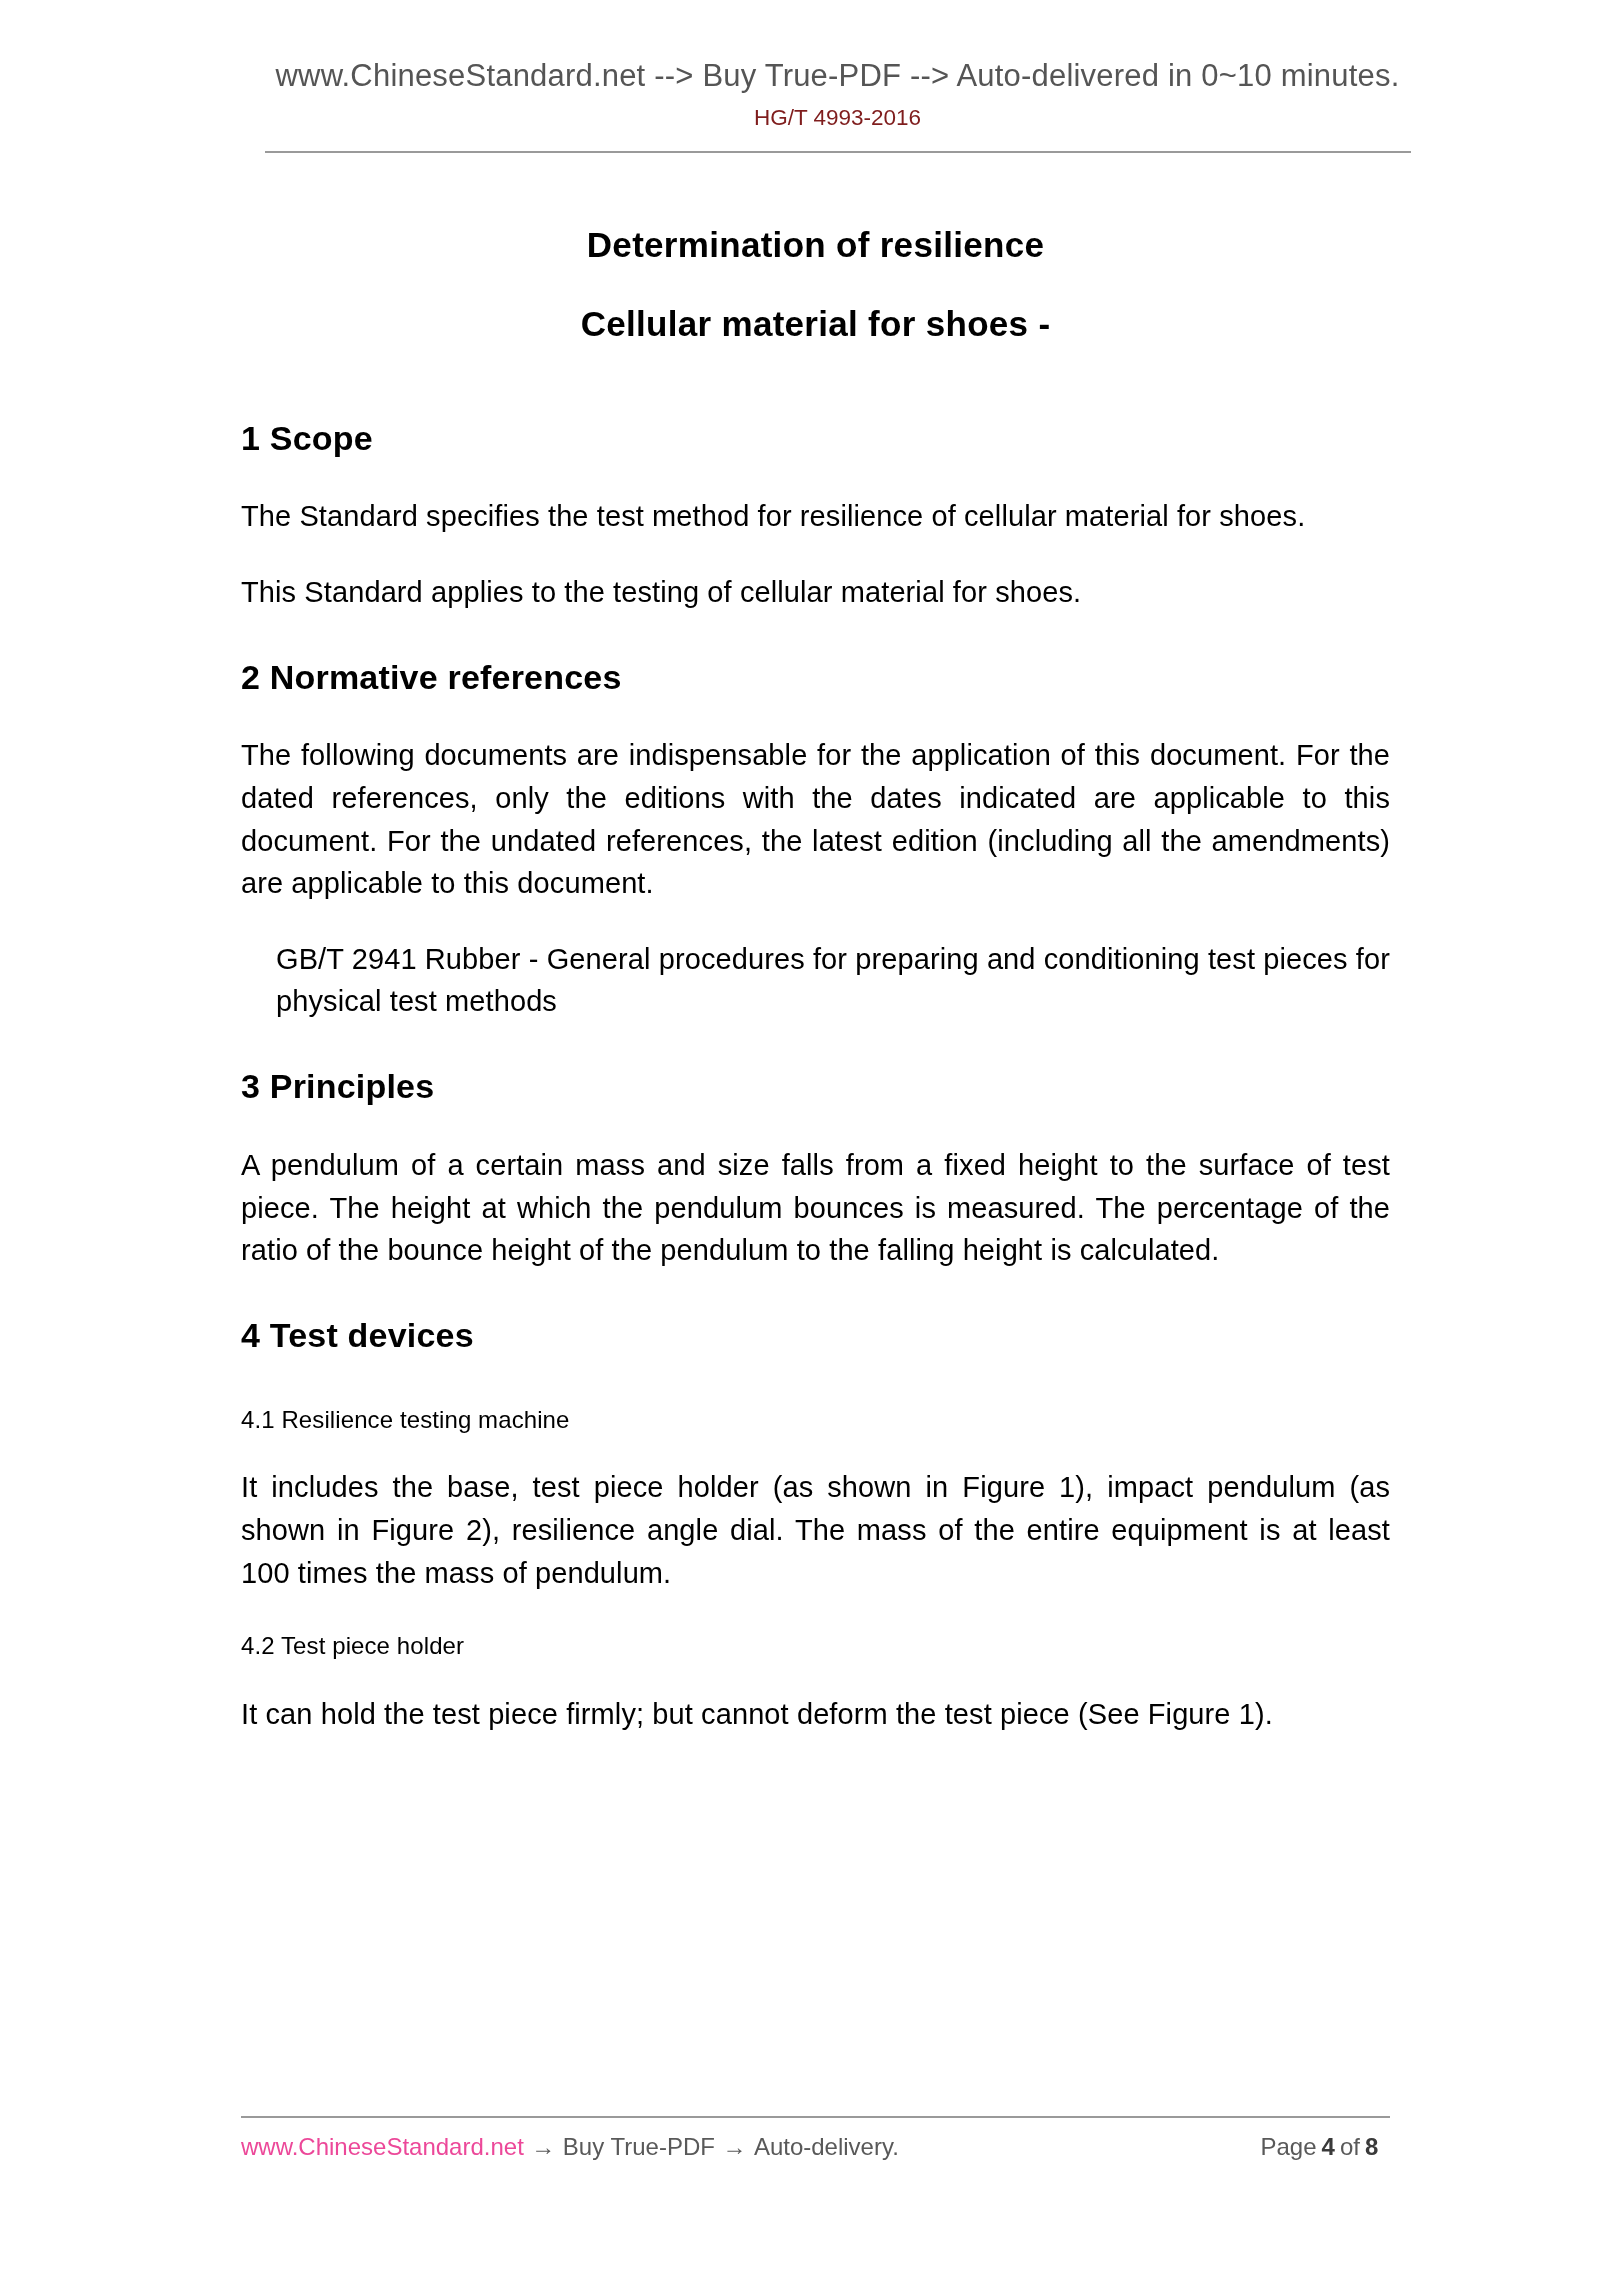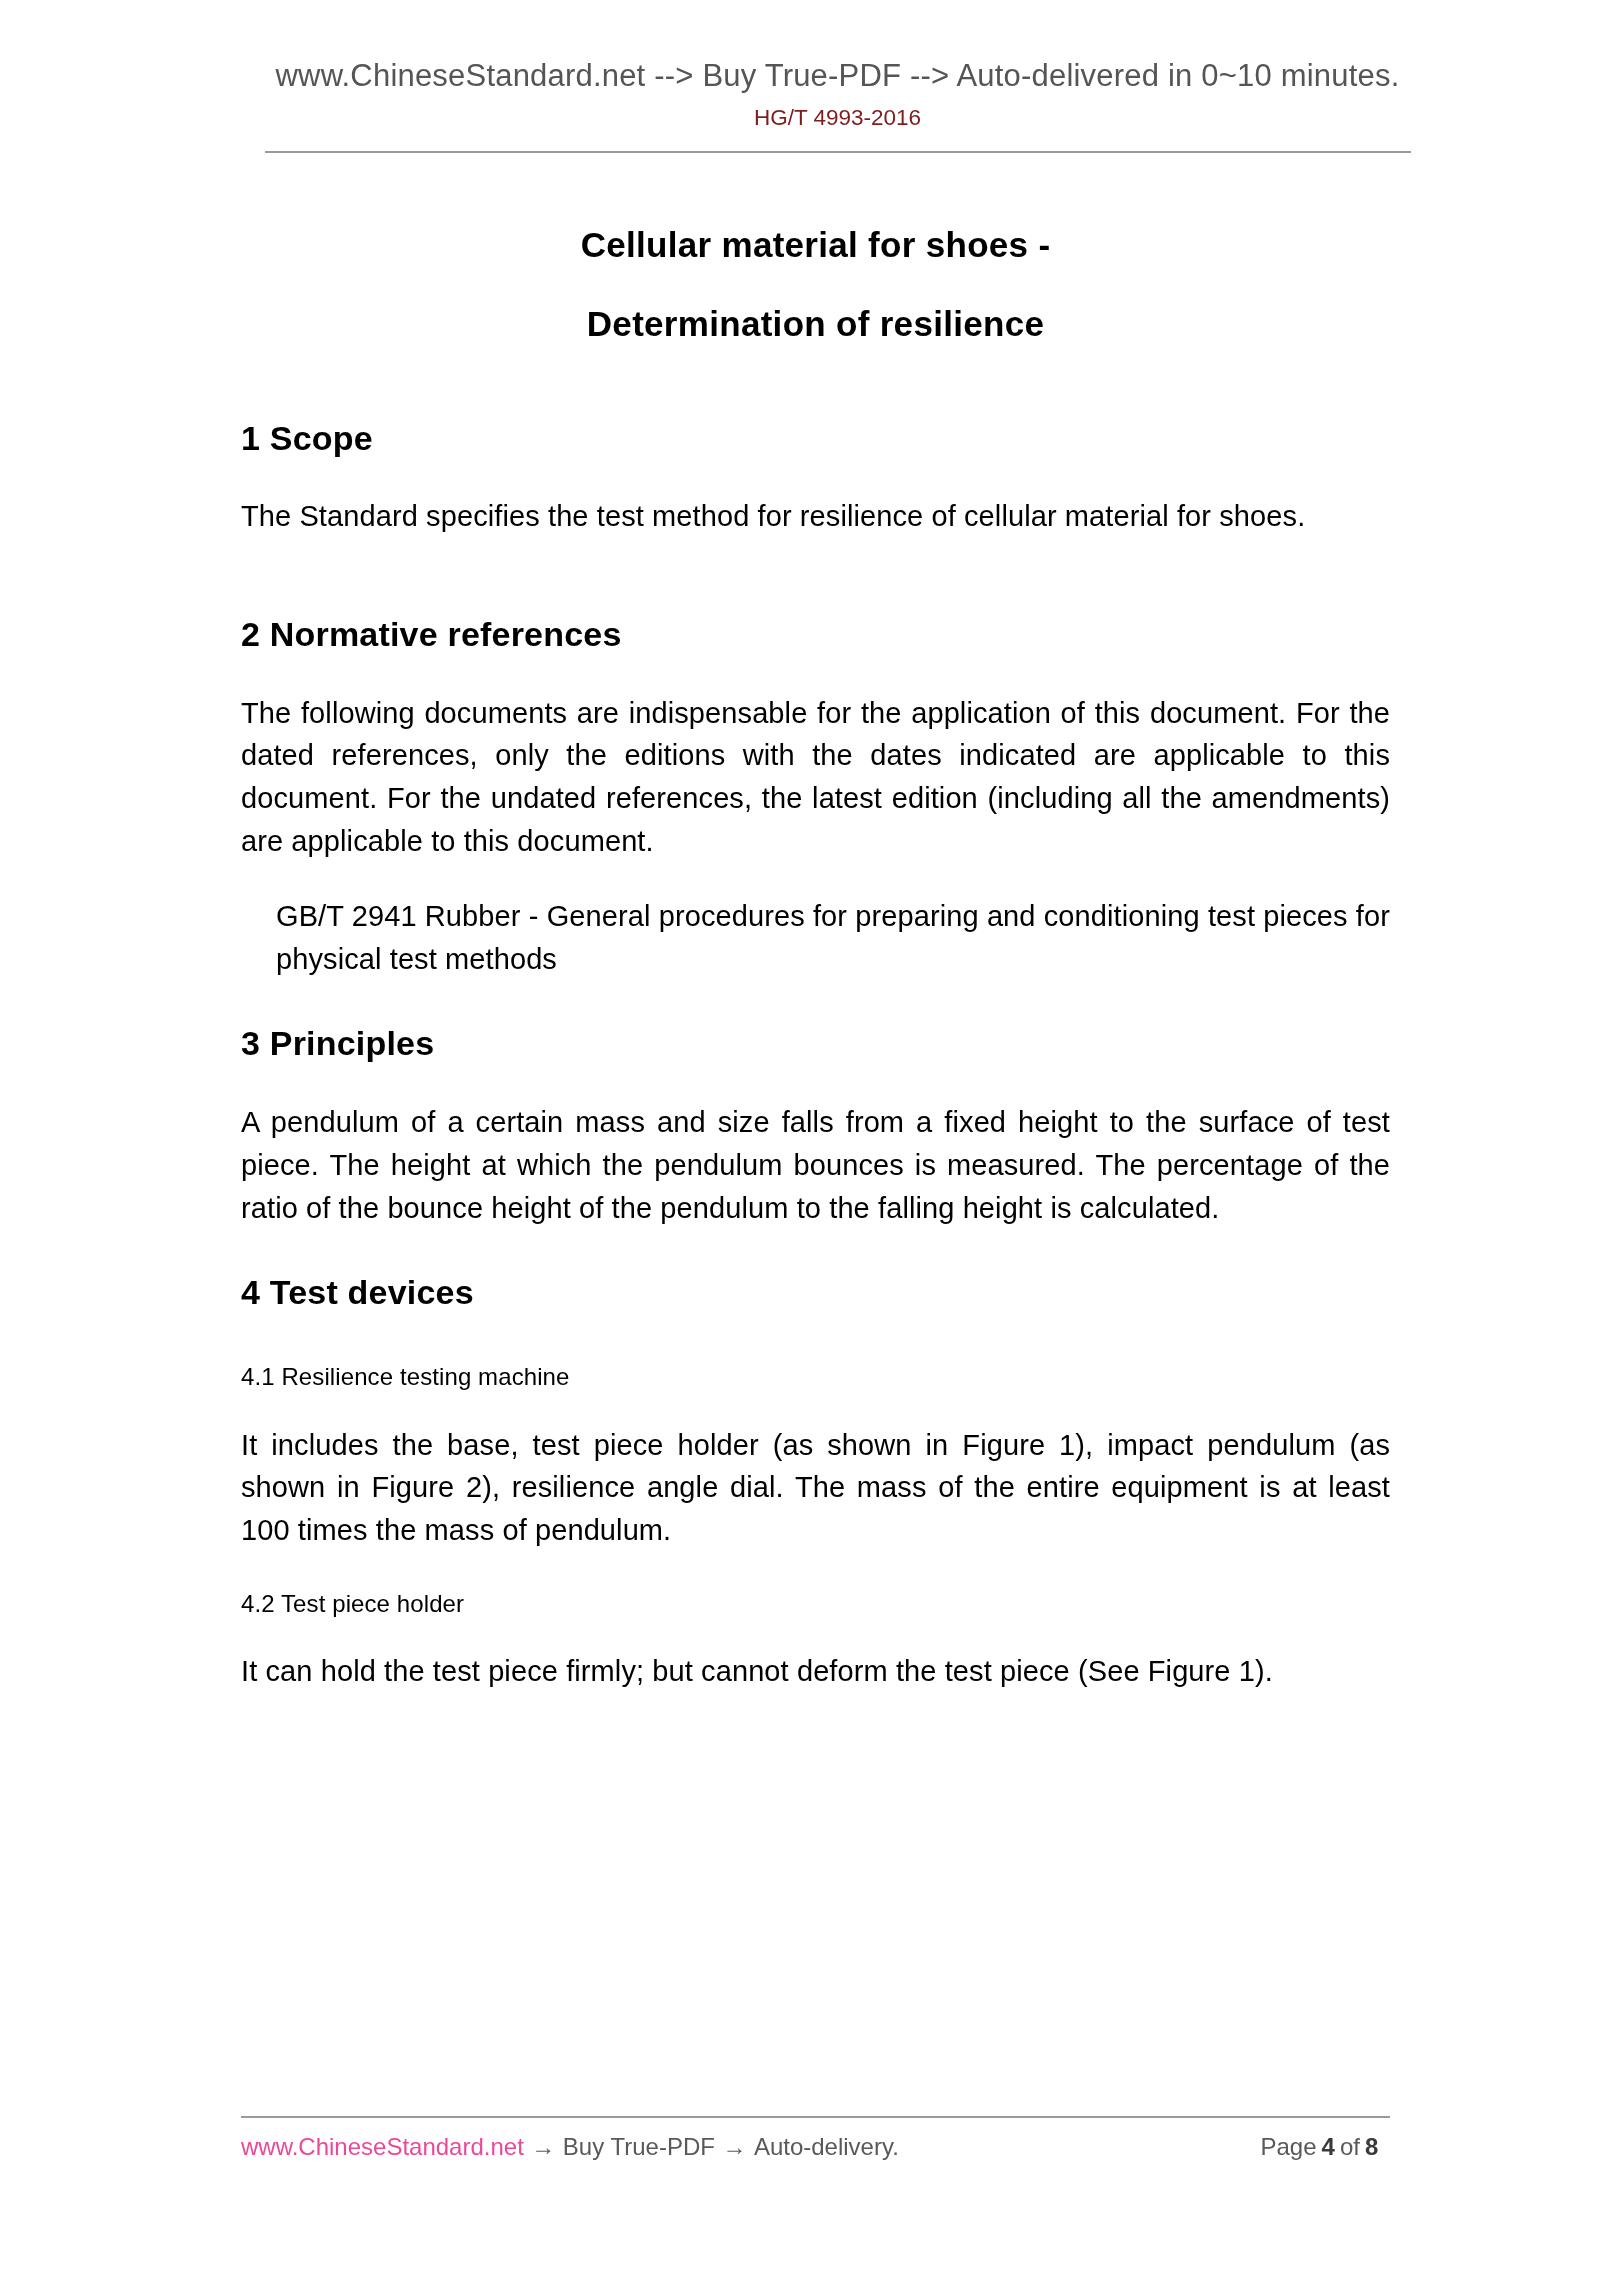--- a/index.html
+++ b/index.html
@@ -186,34 +186,35 @@
 
   <div class="page-header">
     <div class="header-promo">www.ChineseStandard.net --&gt; Buy True-PDF --&gt; Auto-delivered in 0~10 minutes.</div>
     <div class="header-stdcode">HG/T 4993-2016</div>
     <div class="header-rule"></div>
   </div>
 
   <div class="content">
 
     <div class="doc-title">
+      <span class="title-line">Determination of resilience</span>
       <span class="title-line">Cellular material for shoes -</span>
-      <span class="title-line">Determination of resilience</span>
     </div>
 
     <div class="gap-title-to-h1"></div>
 
     <h1 class="sec-heading">1 Scope</h1>
 
     <div class="gap-h1-to-body"></div>
 
     <p class="body-text">The Standard specifies the test method for resilience of cellular material for shoes.</p>
 
     <div class="gap-para"></div>
 
+    <p class="body-text no-justify">This Standard applies to the testing of cellular material for shoes.</p>
 
     <div class="gap-body-to-h1"></div>
 
     <h1 class="sec-heading">2 Normative references</h1>
 
     <div class="gap-h1-to-body"></div>
 
     <p class="body-text">The following documents are indispensable for the application of this document. For the dated references, only the editions with the dates indicated are applicable to this document. For the undated references, the latest edition (including all the amendments) are applicable to this document.</p>
 
     <div class="gap-para"></div>

